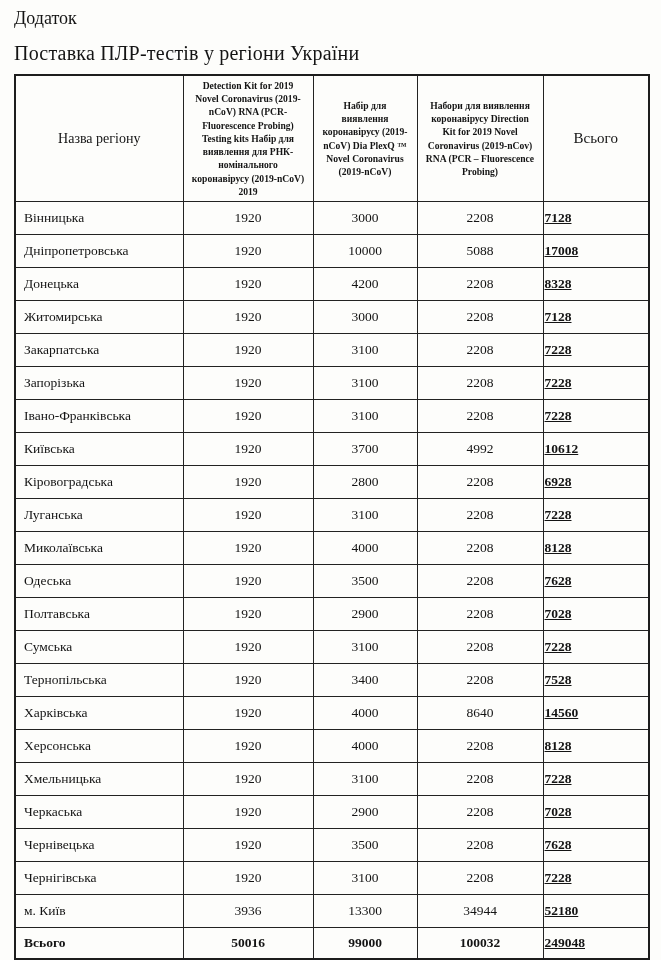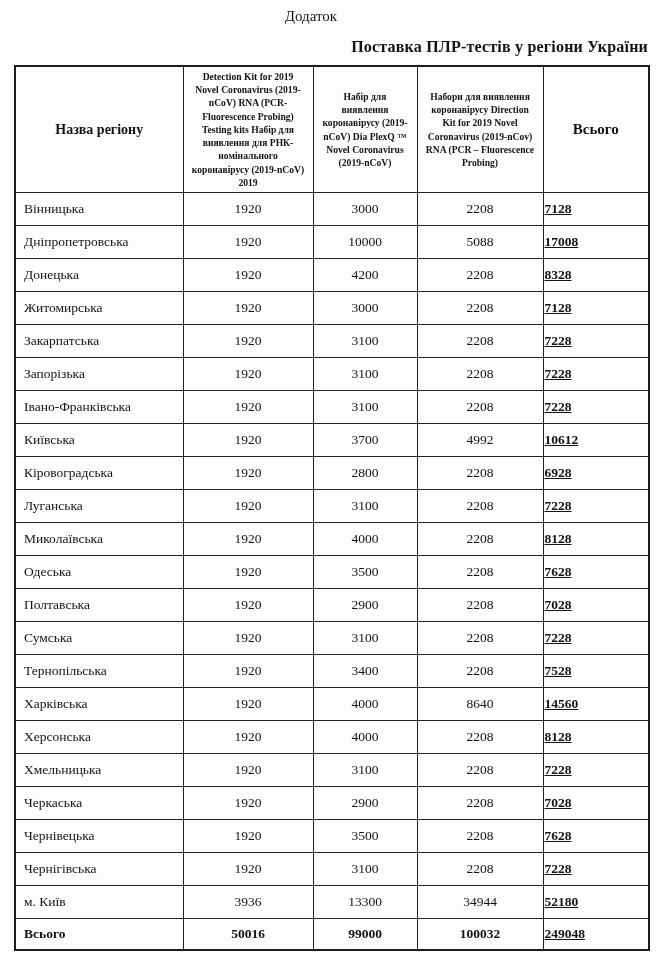--- a/index.html
+++ b/index.html
@@ -8,44 +8,44 @@
     width: 661px;
     height: 960px;
     box-sizing: border-box;
     background: #fdfdfb;
     color: #141414;
     font-family: "Liberation Serif", "DejaVu Serif", serif;
     padding: 6px 13px 0 14px;
     overflow: hidden;
   }
   .corner-label {
-    text-align: center;
-    font-size: 15px;
+    text-align: left;
+    font-size: 18px;
     padding-right: 40px;
     padding-top: 2px;
   }
   .doc-title {
-    text-align: right;
-    font-weight: bold;
-    font-size: 16px;
+    text-align: left;
+    font-weight: normal;
+    font-size: 20px;
     margin: 13px 0 9px 0;
     letter-spacing: 0.2px;
   }
   table.delivery {
     border-collapse: collapse;
     table-layout: fixed;
     width: 634px;
     border: 2px solid #1d1d1d;
   }
   table.delivery th, table.delivery td {
     border: 1px solid #222222;
     overflow: hidden;
   }
   thead tr { height: 124px; }
-  th { font-weight: bold; text-align: center; vertical-align: middle; padding: 3px 0; }
+  th { font-weight: normal; text-align: center; vertical-align: middle; padding: 3px 0; }
   .th-region { font-size: 14px; }
   .th-kit  { font-size: 9.6px; line-height: 1.38; font-weight: bold; padding: 3px 8px; }
   .th-total { font-size: 15px; }
   tbody tr { height: 33px; }
   td.region-cell {
     text-align: left;
     font-size: 13.5px;
     padding: 2px 2px 2px 8px;
     vertical-align: middle;
   }

